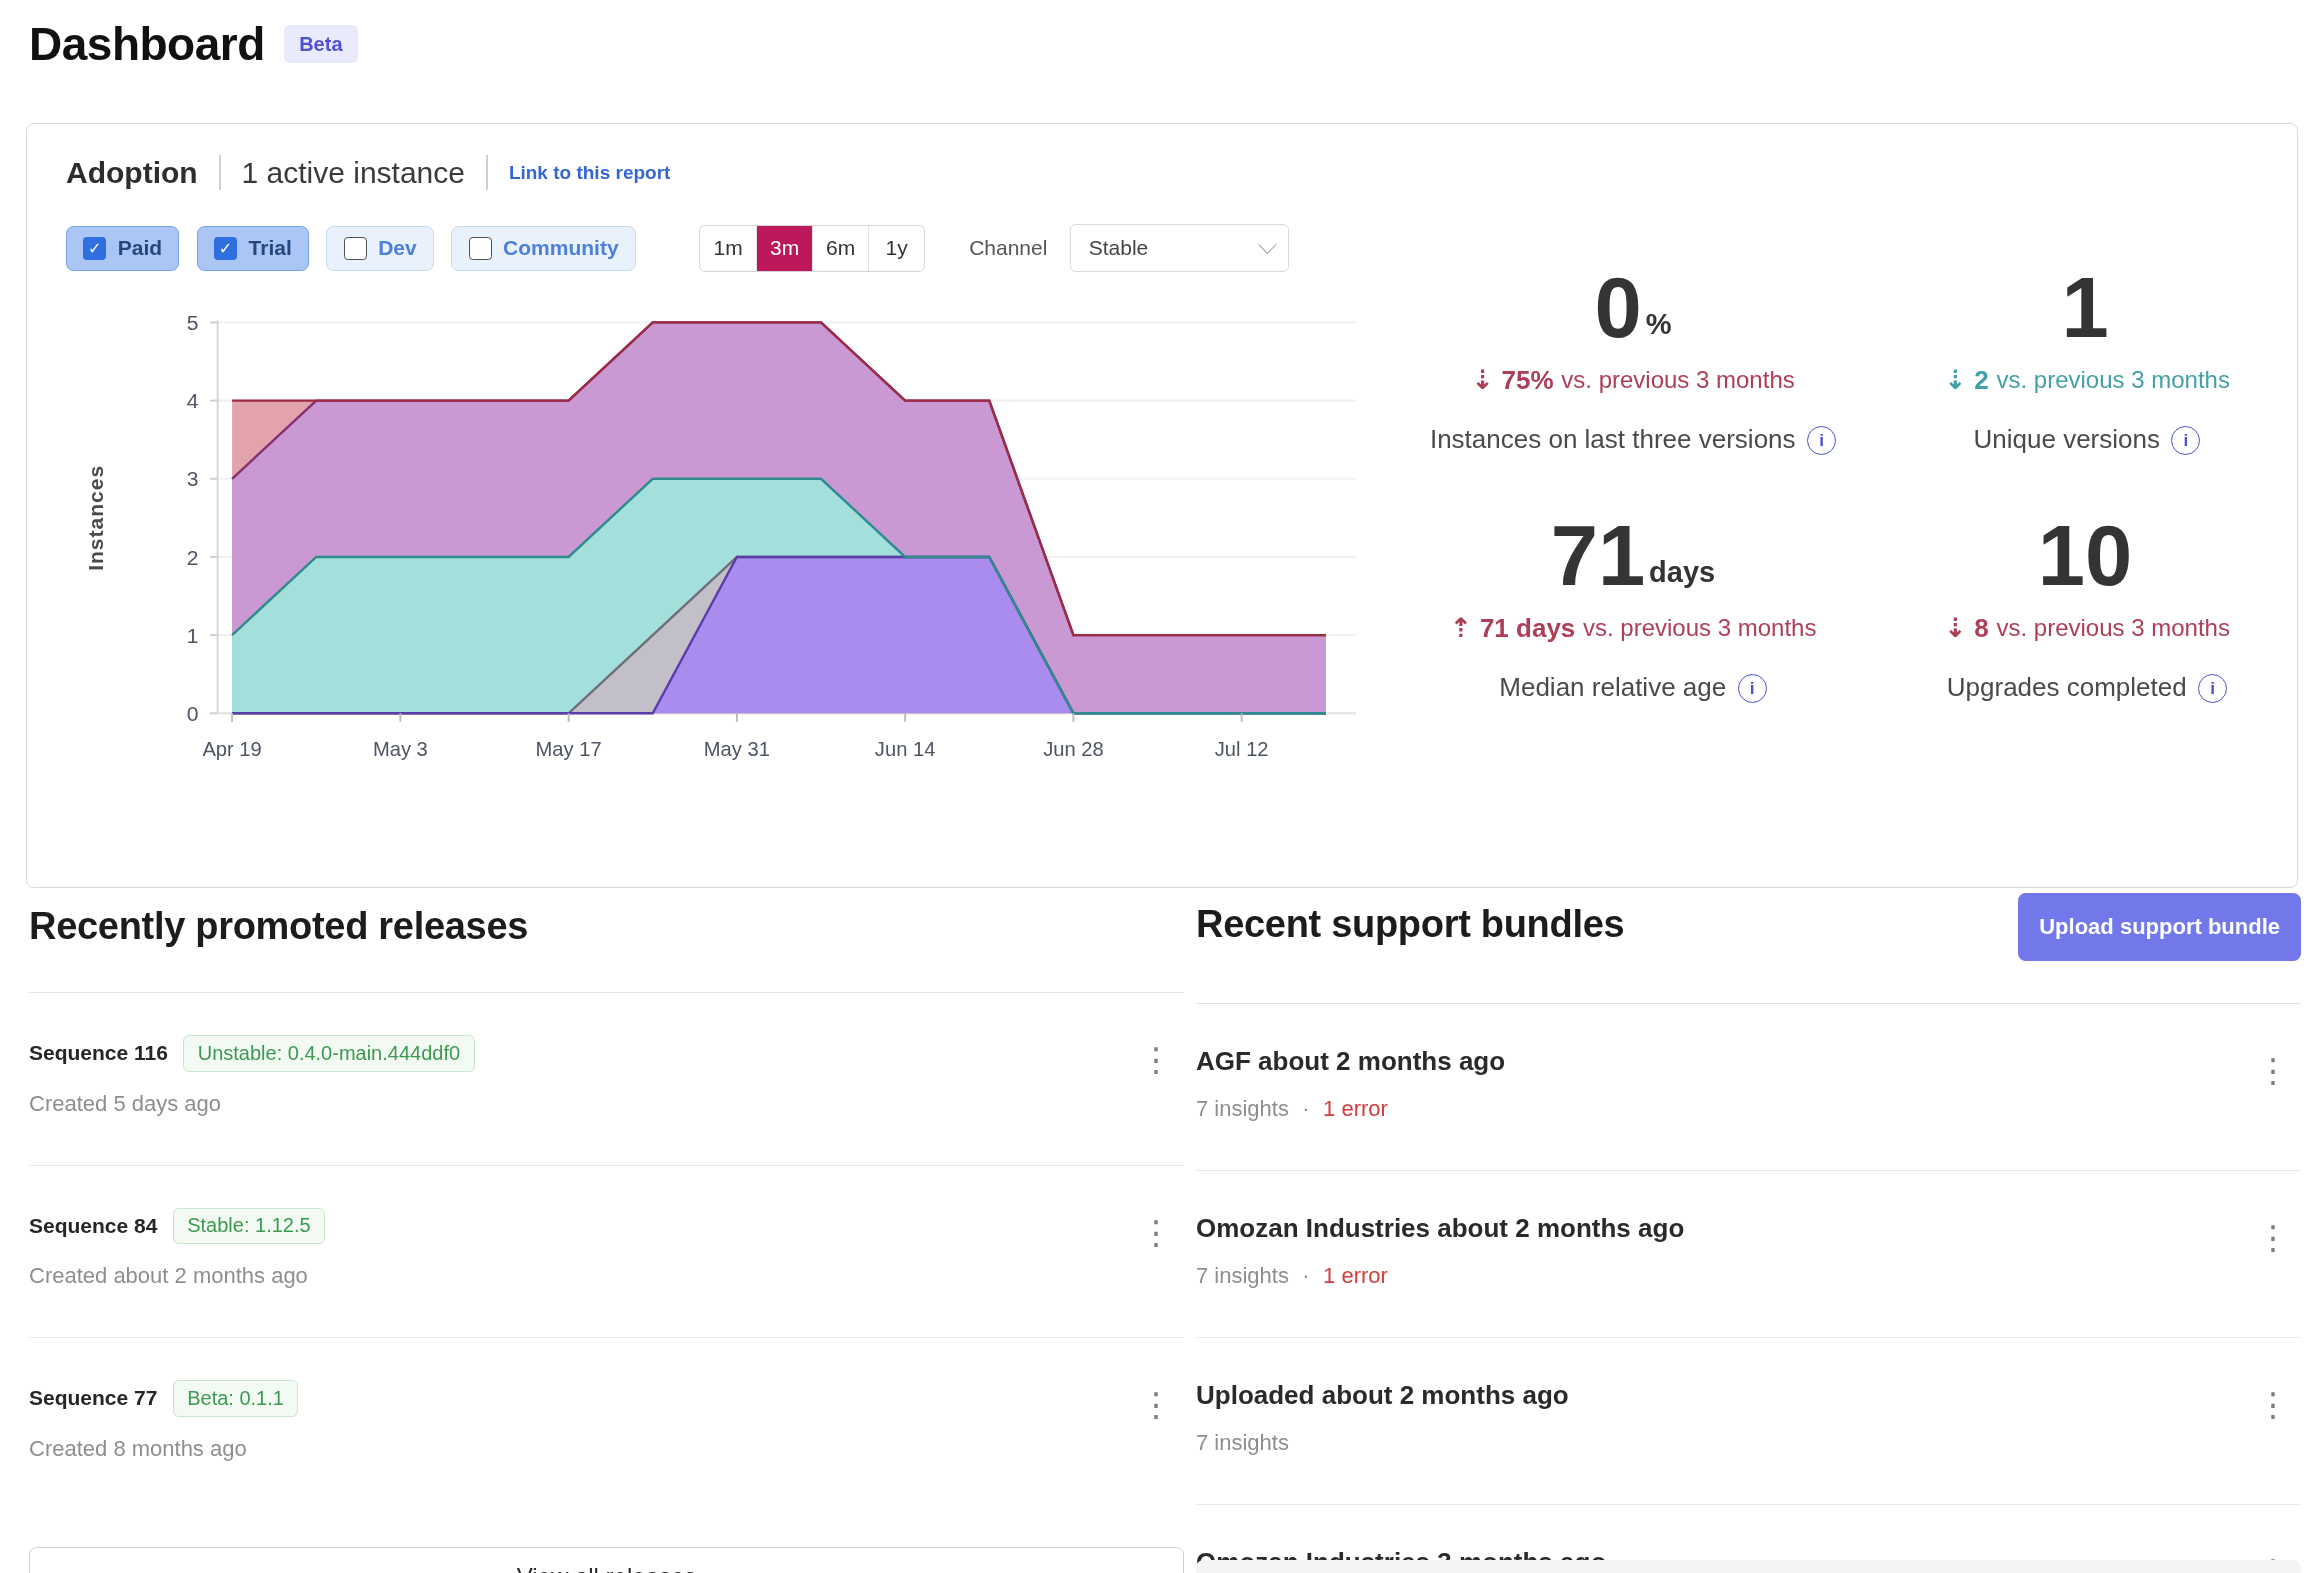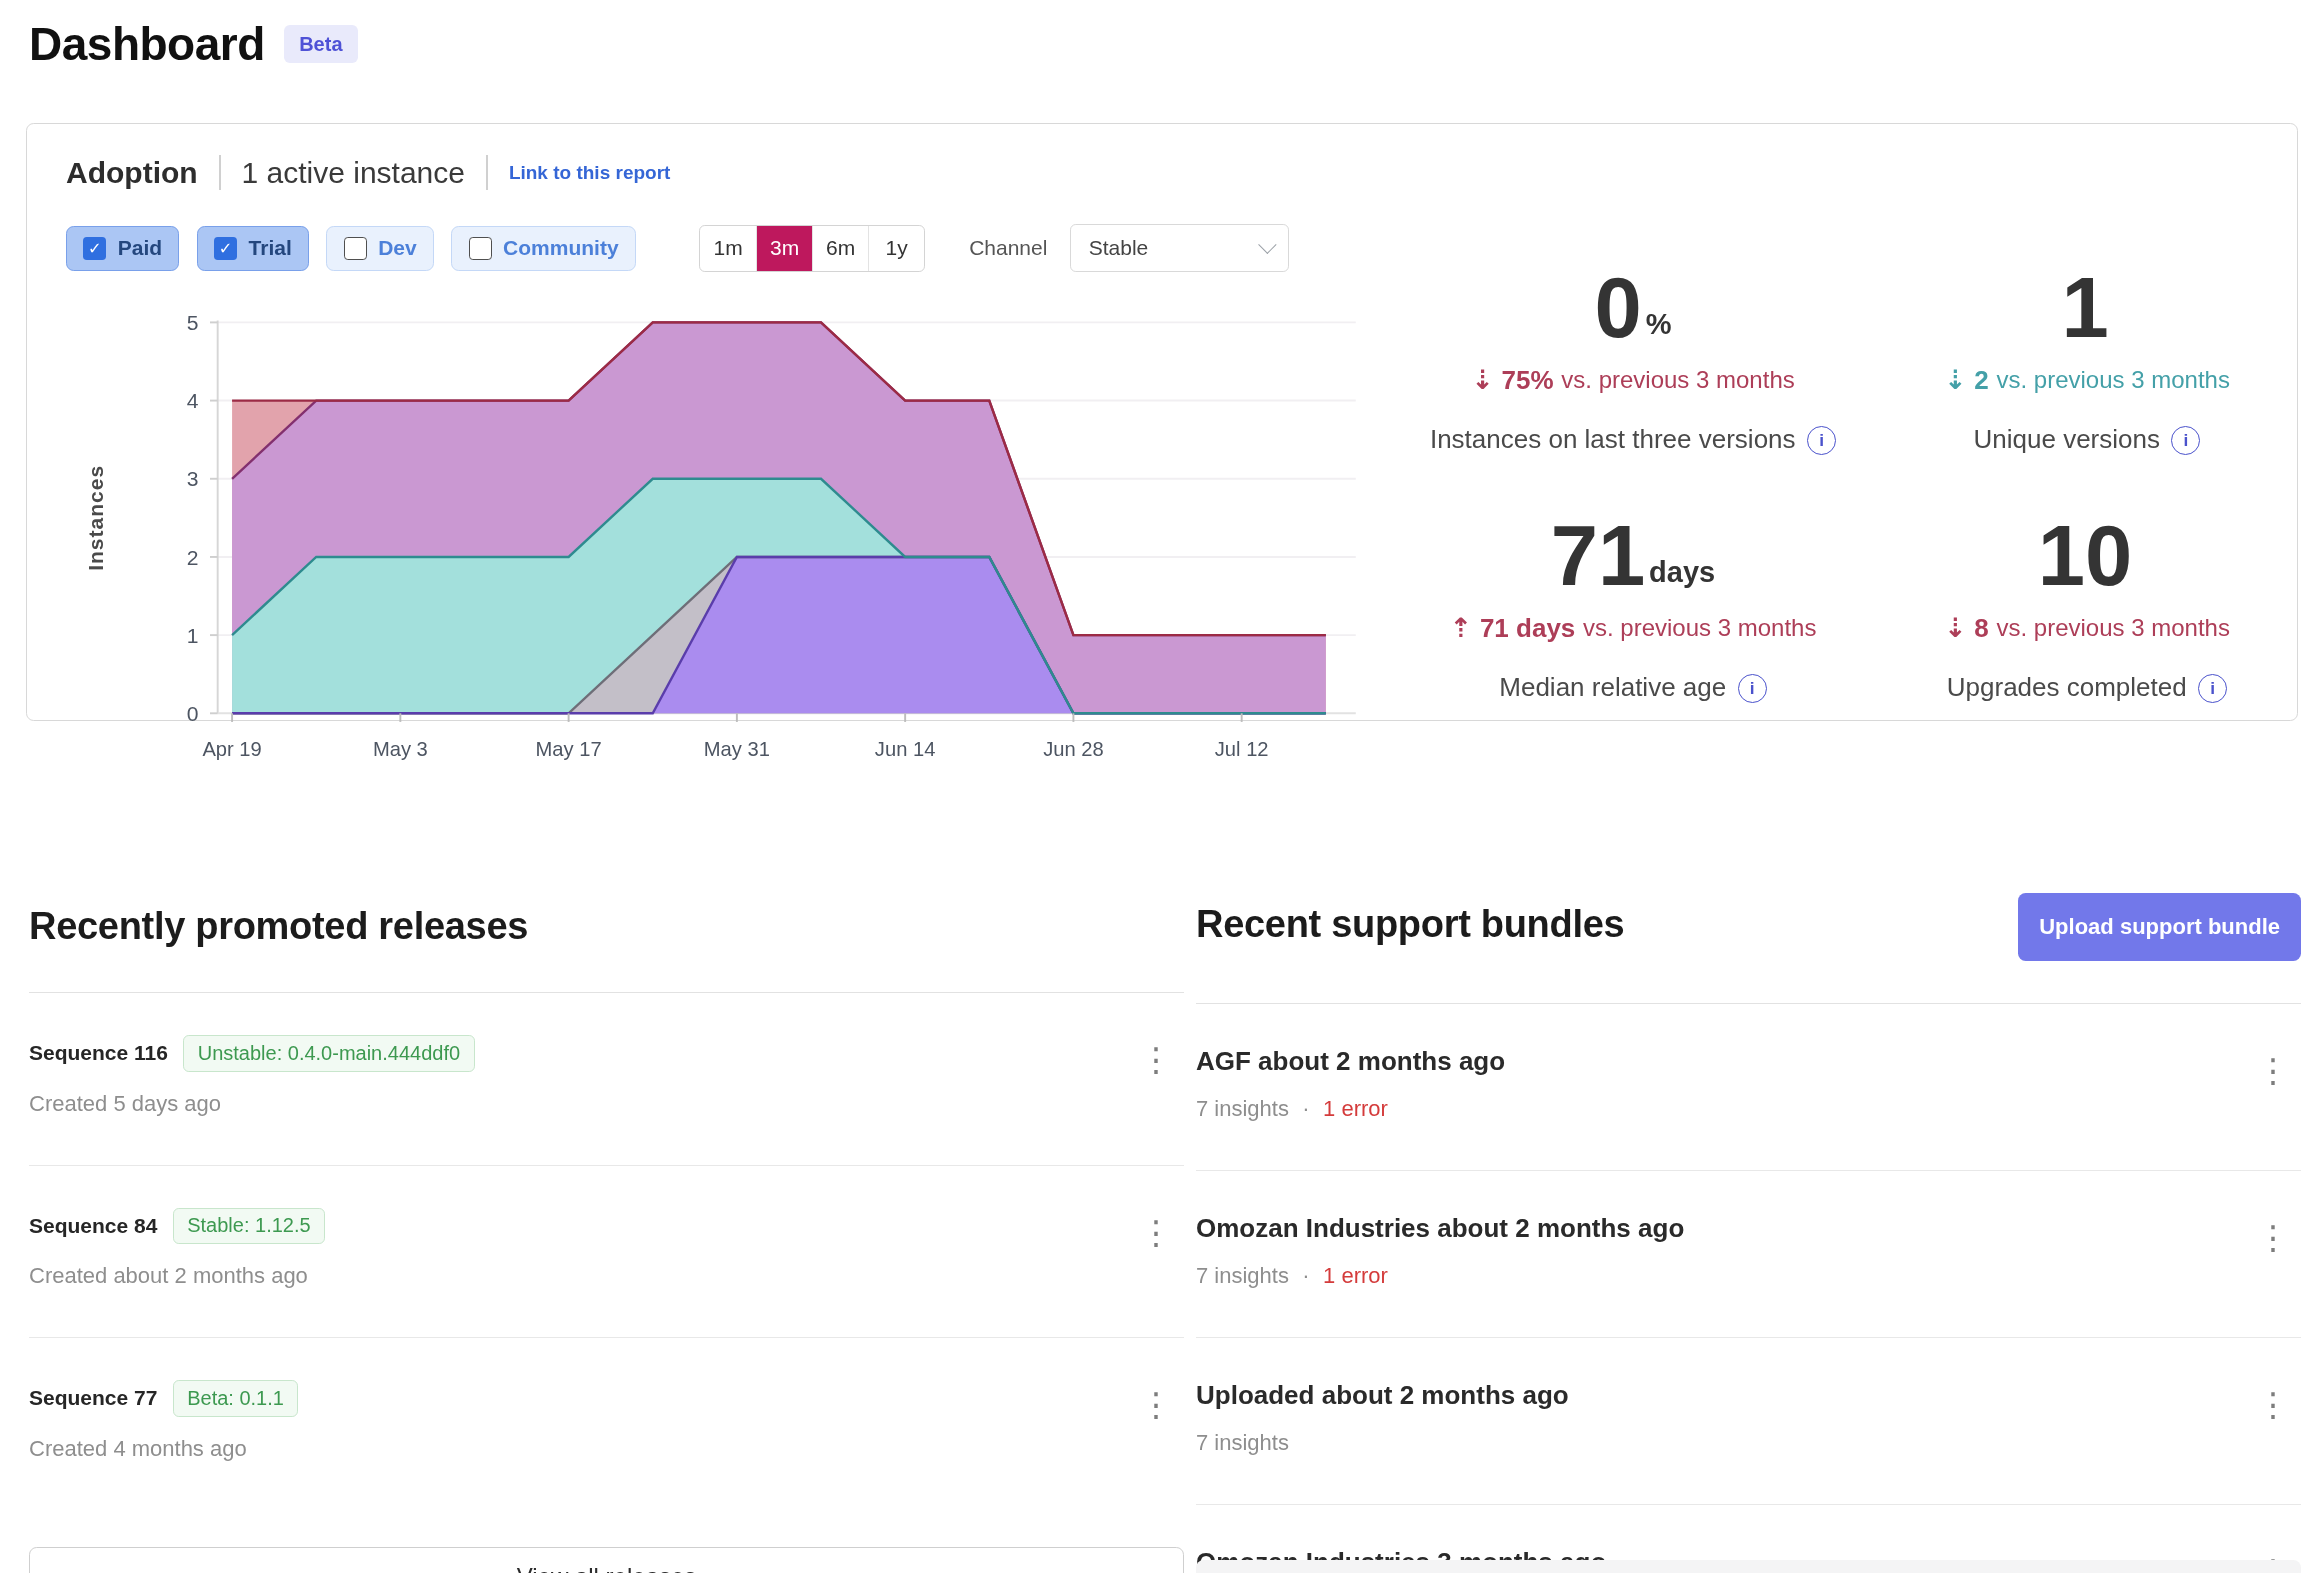--- a/index.html
+++ b/index.html
@@ -7,21 +7,21 @@
     font-family:"Liberation Sans","DejaVu Sans",sans-serif; color:#333; }
   body { position:relative; overflow:hidden; }
 
   
   .page-header { position:absolute; left:29px; top:17.3px; display:flex; align-items:center; gap:19px; }
   .page-title { font-size:46px; font-weight:800; color:#111; letter-spacing:-0.5px; }
   .beta-badge { background:#e9eafb; color:#4f52d6; font-size:20px; font-weight:600;
     padding:7.7px 15.4px; border-radius:5.8px; }
 
   
-  .card { position:absolute; left:26px; top:123px; width:2272px; height:598px;
+  .card { position:absolute; left:26px; top:123px; width:2272px; height:765px;
     background:#fff; border:1px solid #d8d8d8; border-radius:7.7px; }
   .card-header { position:absolute; left:39px; top:31px; display:flex; align-items:center; gap:21px; }
   .card-title { font-size:30px; font-weight:700; color:#2d2d2d; }
   .card-subtitle { font-size:30px; font-weight:500; color:#3a3a3a; }
   .v-divider { width:1.9px; height:35px; background:#d0d0d0; }
   .report-link { font-size:19px; font-weight:700; color:#3566d6; cursor:pointer; }
 
   
   .filter-row { position:absolute; left:39px; top:100px; display:flex; align-items:center; }
   .chip { display:flex; align-items:center; gap:11.5px; height:45px; padding:0 16.3px;
@@ -281,21 +281,21 @@
     </div>
     <div class="row-sub">Created about 2 months ago</div>
     <span class="kebab">⋮</span>
   </div>
 
   <div class="row no-border">
     <div class="row-title-line">
       <span class="row-title">Sequence 77</span>
       <span class="release-badge">Beta: 0.1.1</span>
     </div>
-    <div class="row-sub">Created 4 months ago</div>
+    <div class="row-sub">Created 8 months ago</div>
     <span class="kebab">⋮</span>
   </div>
 
   <button class="view-all-btn">View all releases</button>
 </div>
 
 <div class="col right-col">
   <div class="right-head-row">
     <div class="section-heading">Recent support bundles</div>
     <button class="upload-btn">Upload support bundle</button>

